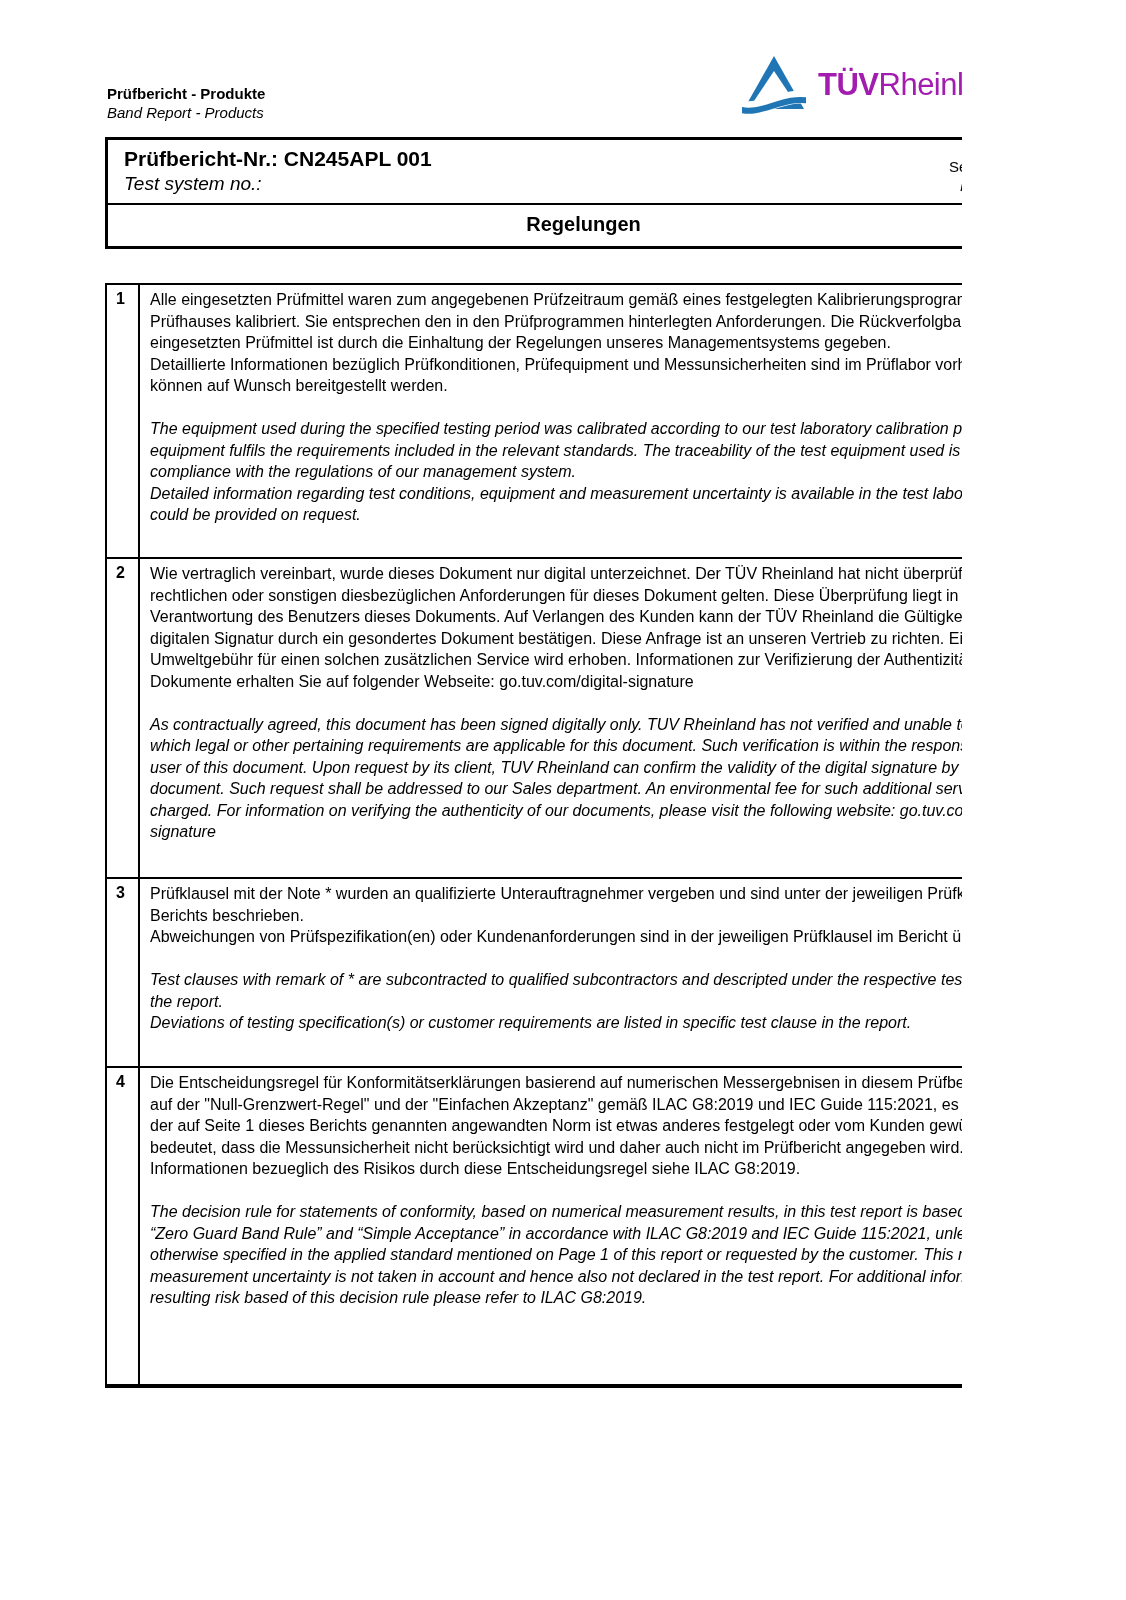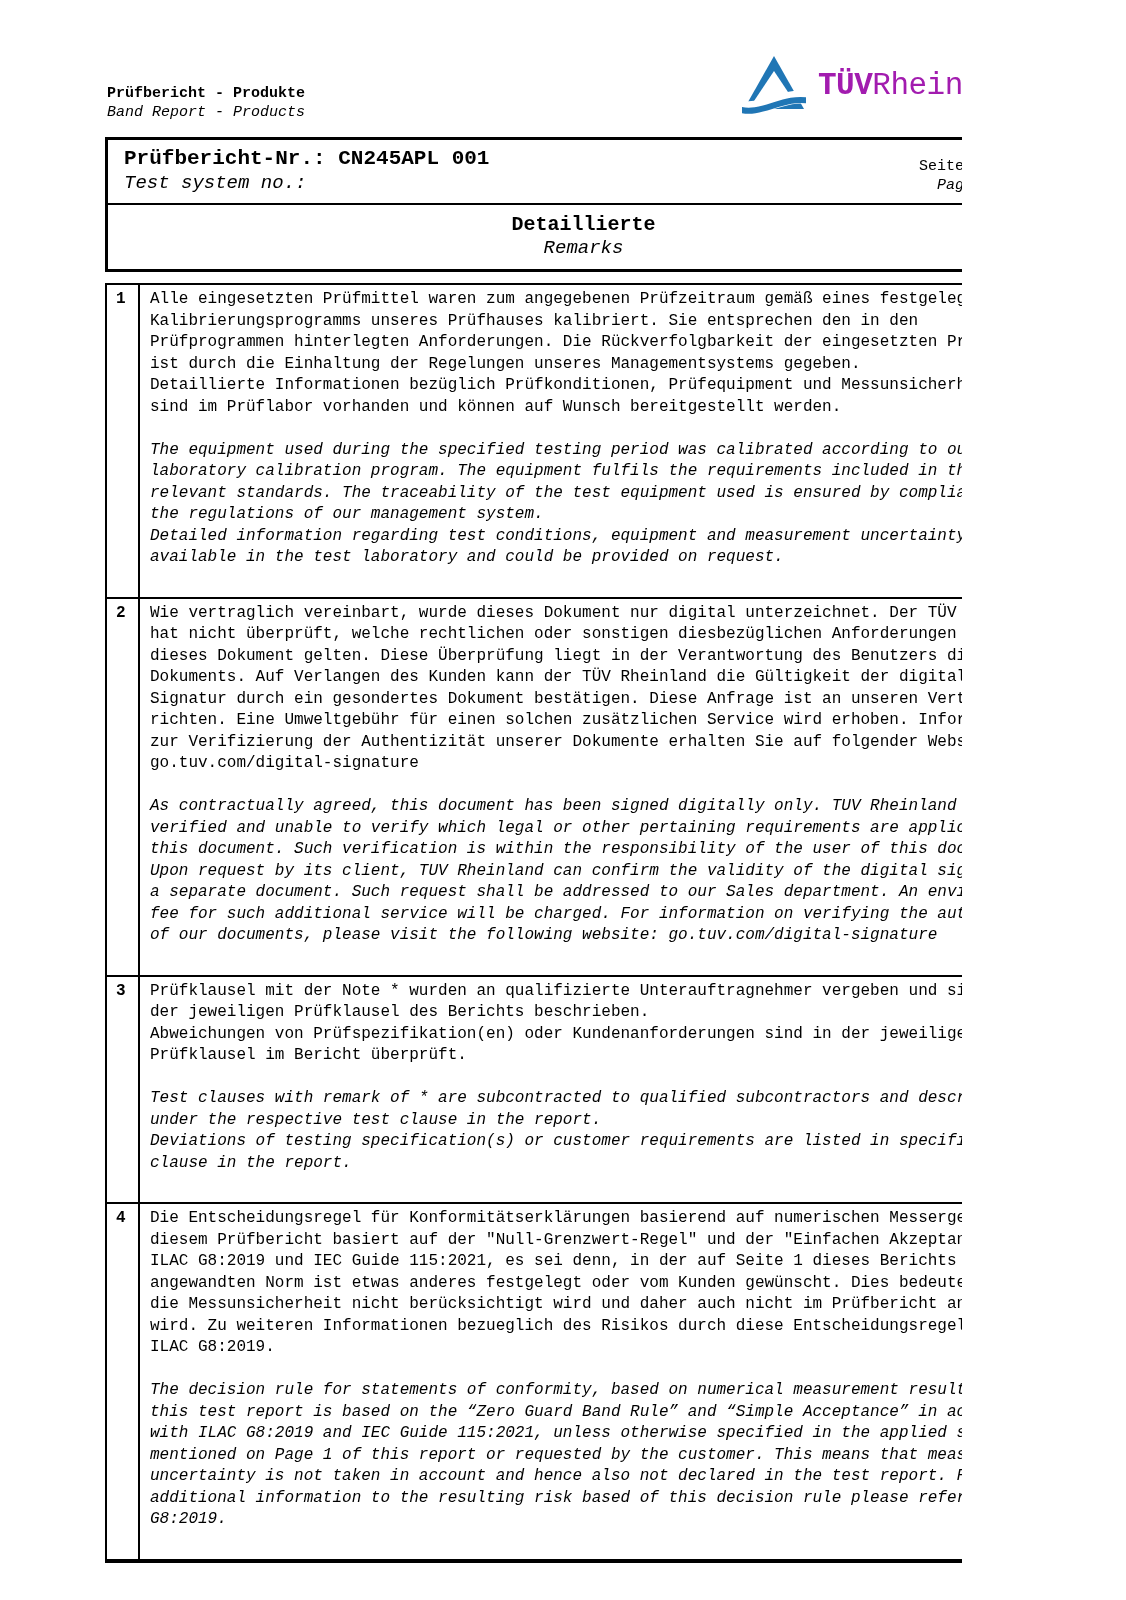--- a/index.html
+++ b/index.html
@@ -2,21 +2,21 @@
 <html><head>
 <meta charset="utf-8">
 <style>
   html, body { margin: 0; padding: 0; background: #ffffff; }
   .page {
     position: relative;
     width: 962px;
     height: 1600px;
     background: #ffffff;
     color: #000000;
-    font-family: Liberation Mono, monospace;
+    font-family: Liberation Sans, sans-serif;
     overflow: hidden;
   }
 
   
   .doc-type {
     position: absolute;
     left: 107px;
     top: 84px;
     font-size: 15px;
     line-height: 19px;
@@ -137,22 +137,21 @@
       <div class="report-no">
         <div class="line1"><span>Prüfbericht-Nr.:</span> <span>CN245APL 001</span></div>
         <div class="line2">Test system no.:</div>
       </div>
       <div class="page-info">
         <div class="de">Seite 2 von 36</div>
         <div class="en">Page 2 of 25</div>
       </div>
     </div>
     <div class="title-row">
-      <div class="de">Detaillierte</div>
-      <div class="en">Remarks</div>
+      <div class="de">Regelungen</div>
     </div>
   </section>
 
   <section class="remarks-table" id="remarks-table">
     <div class="remark-row r1">
       <div class="num-cell">1</div>
       <div class="content-cell">
         <div class="german">Alle eingesetzten Prüfmittel waren zum angegebenen Prüfzeitraum gemäß eines festgelegten Kalibrierungsprogramms unseres Prüfhauses kalibriert. Sie entsprechen den in den Prüfprogrammen hinterlegten Anforderungen. Die Rückverfolgbarkeit der eingesetzten Prüfmittel ist durch die Einhaltung der Regelungen unseres Managementsystems gegeben.
 Detaillierte Informationen bezüglich Prüfkonditionen, Prüfequipment und Messunsicherheiten sind im Prüflabor vorhanden und können auf Wunsch bereitgestellt werden.</div>
         <div class="english">The equipment used during the specified testing period was calibrated according to our test laboratory calibration program. The equipment fulfils the requirements included in the relevant standards. The traceability of the test equipment used is ensured by compliance with the regulations of our management system.

